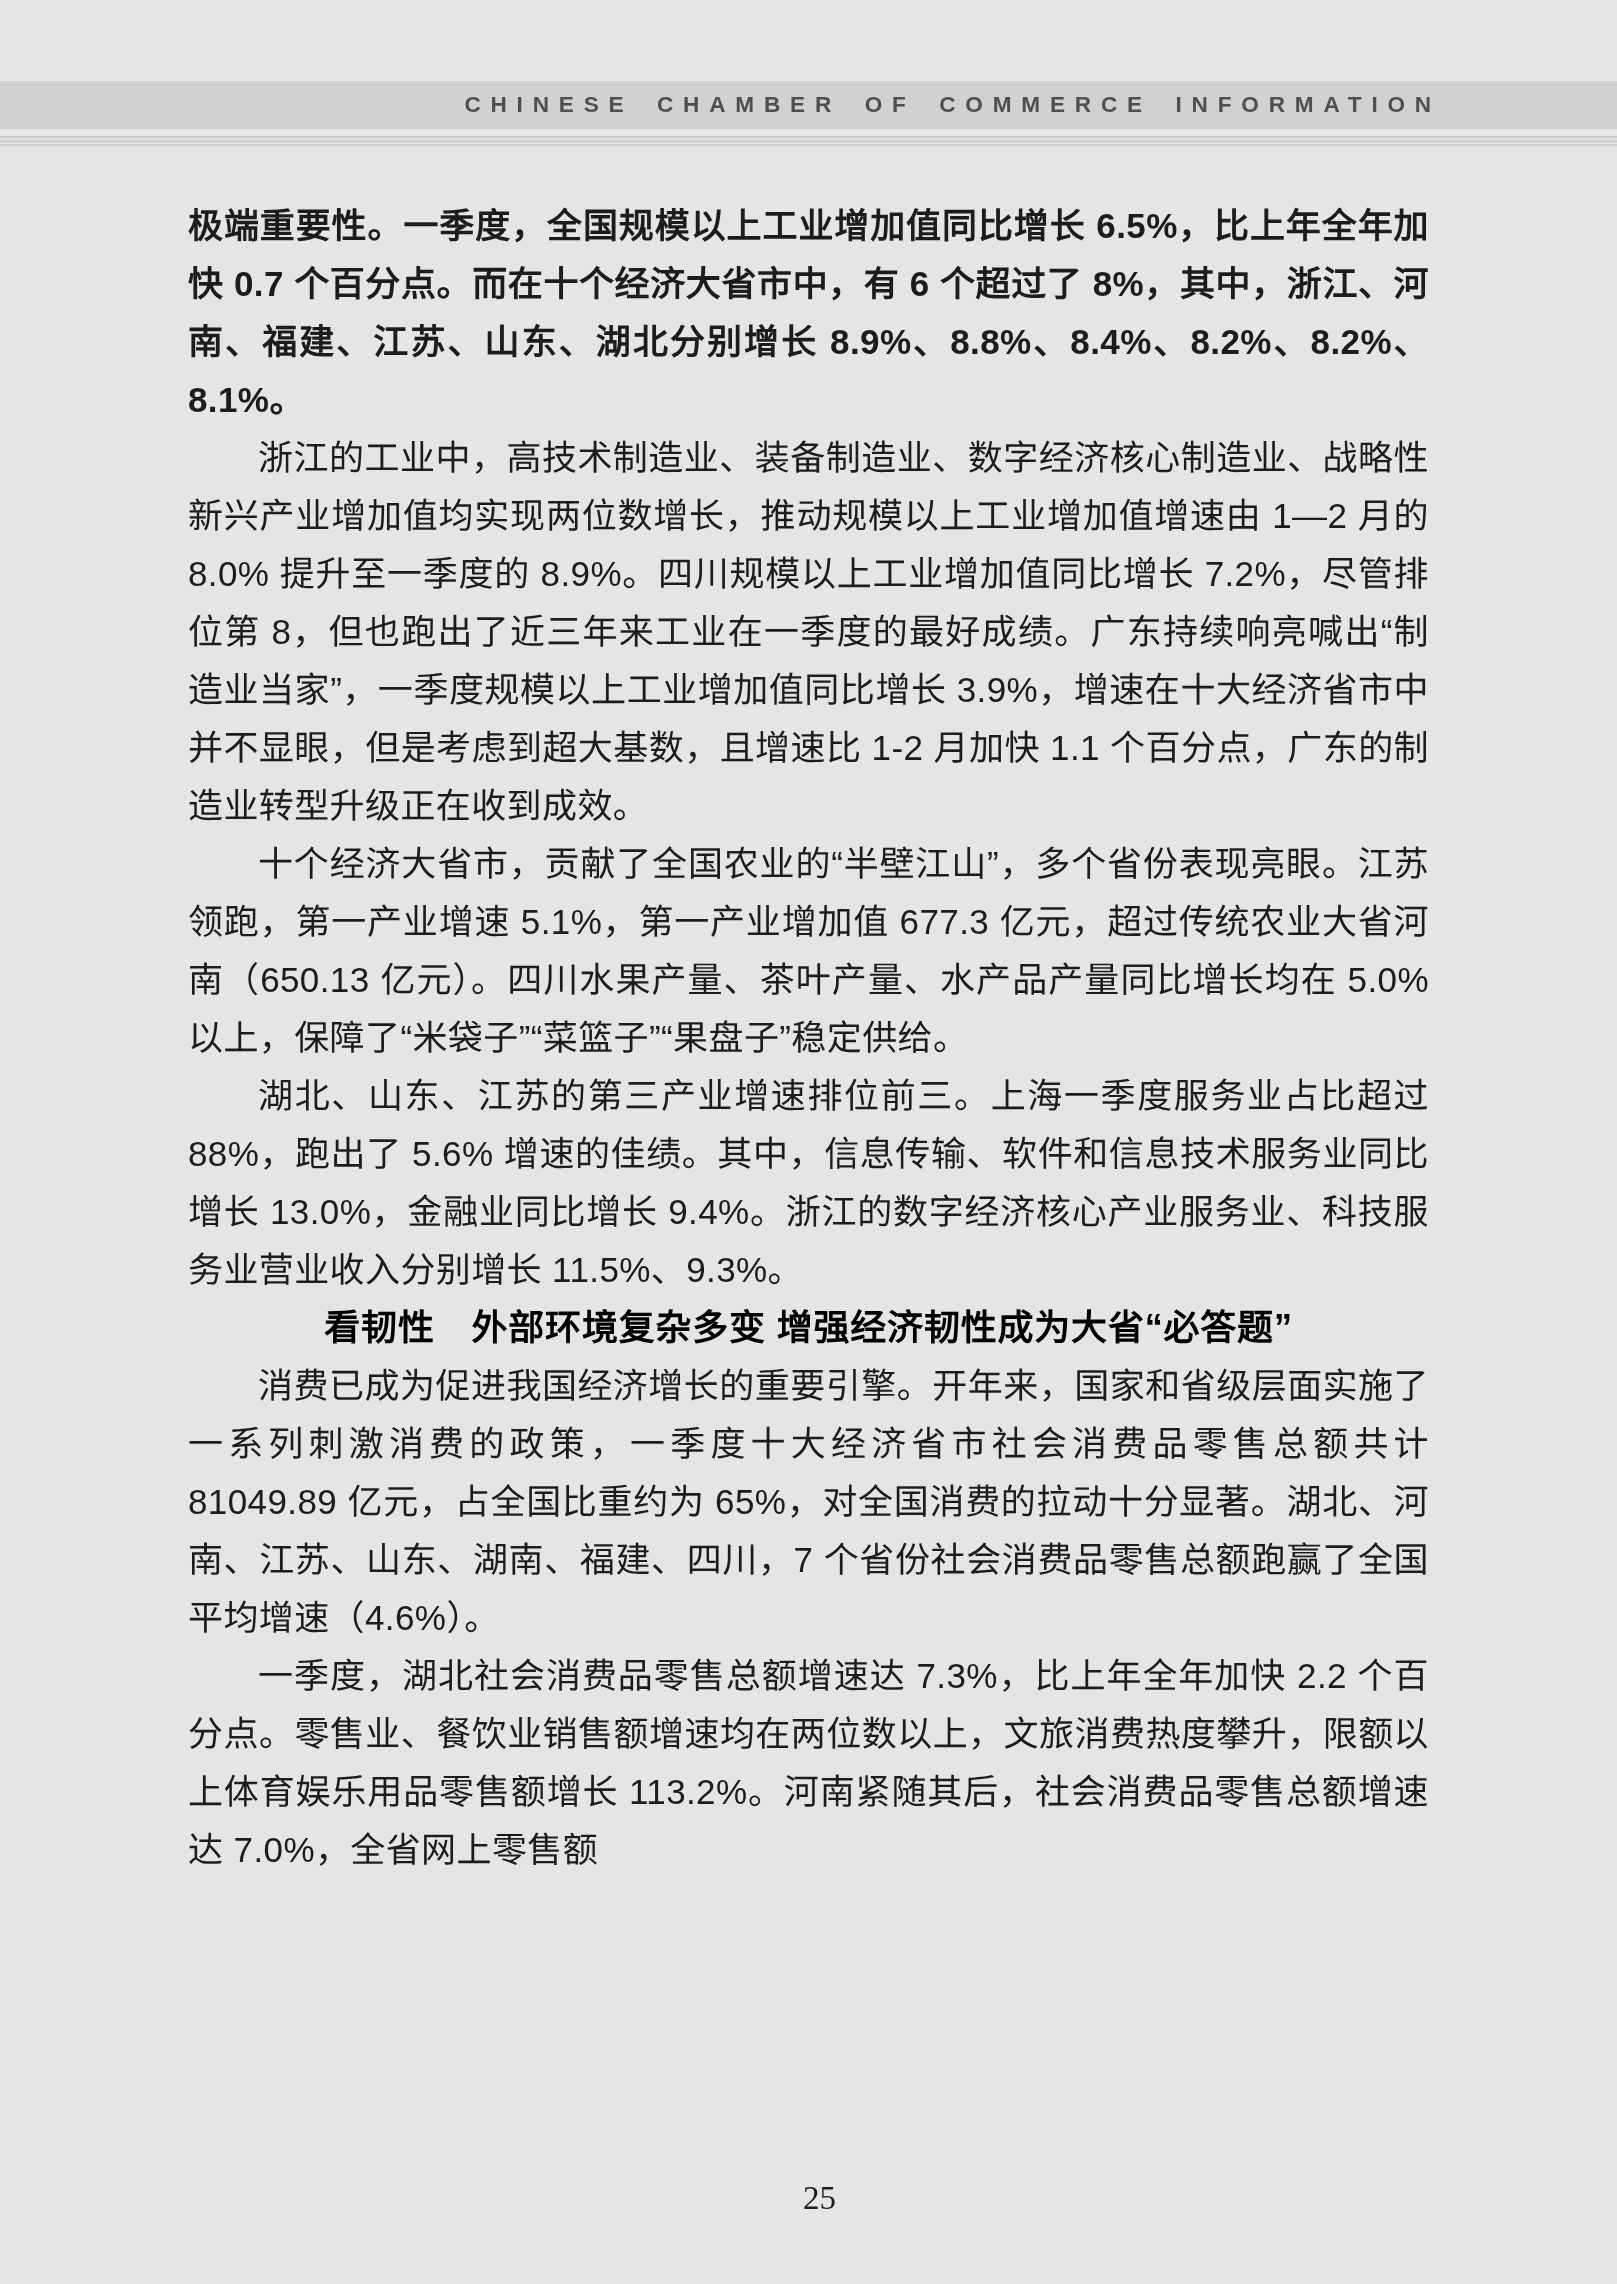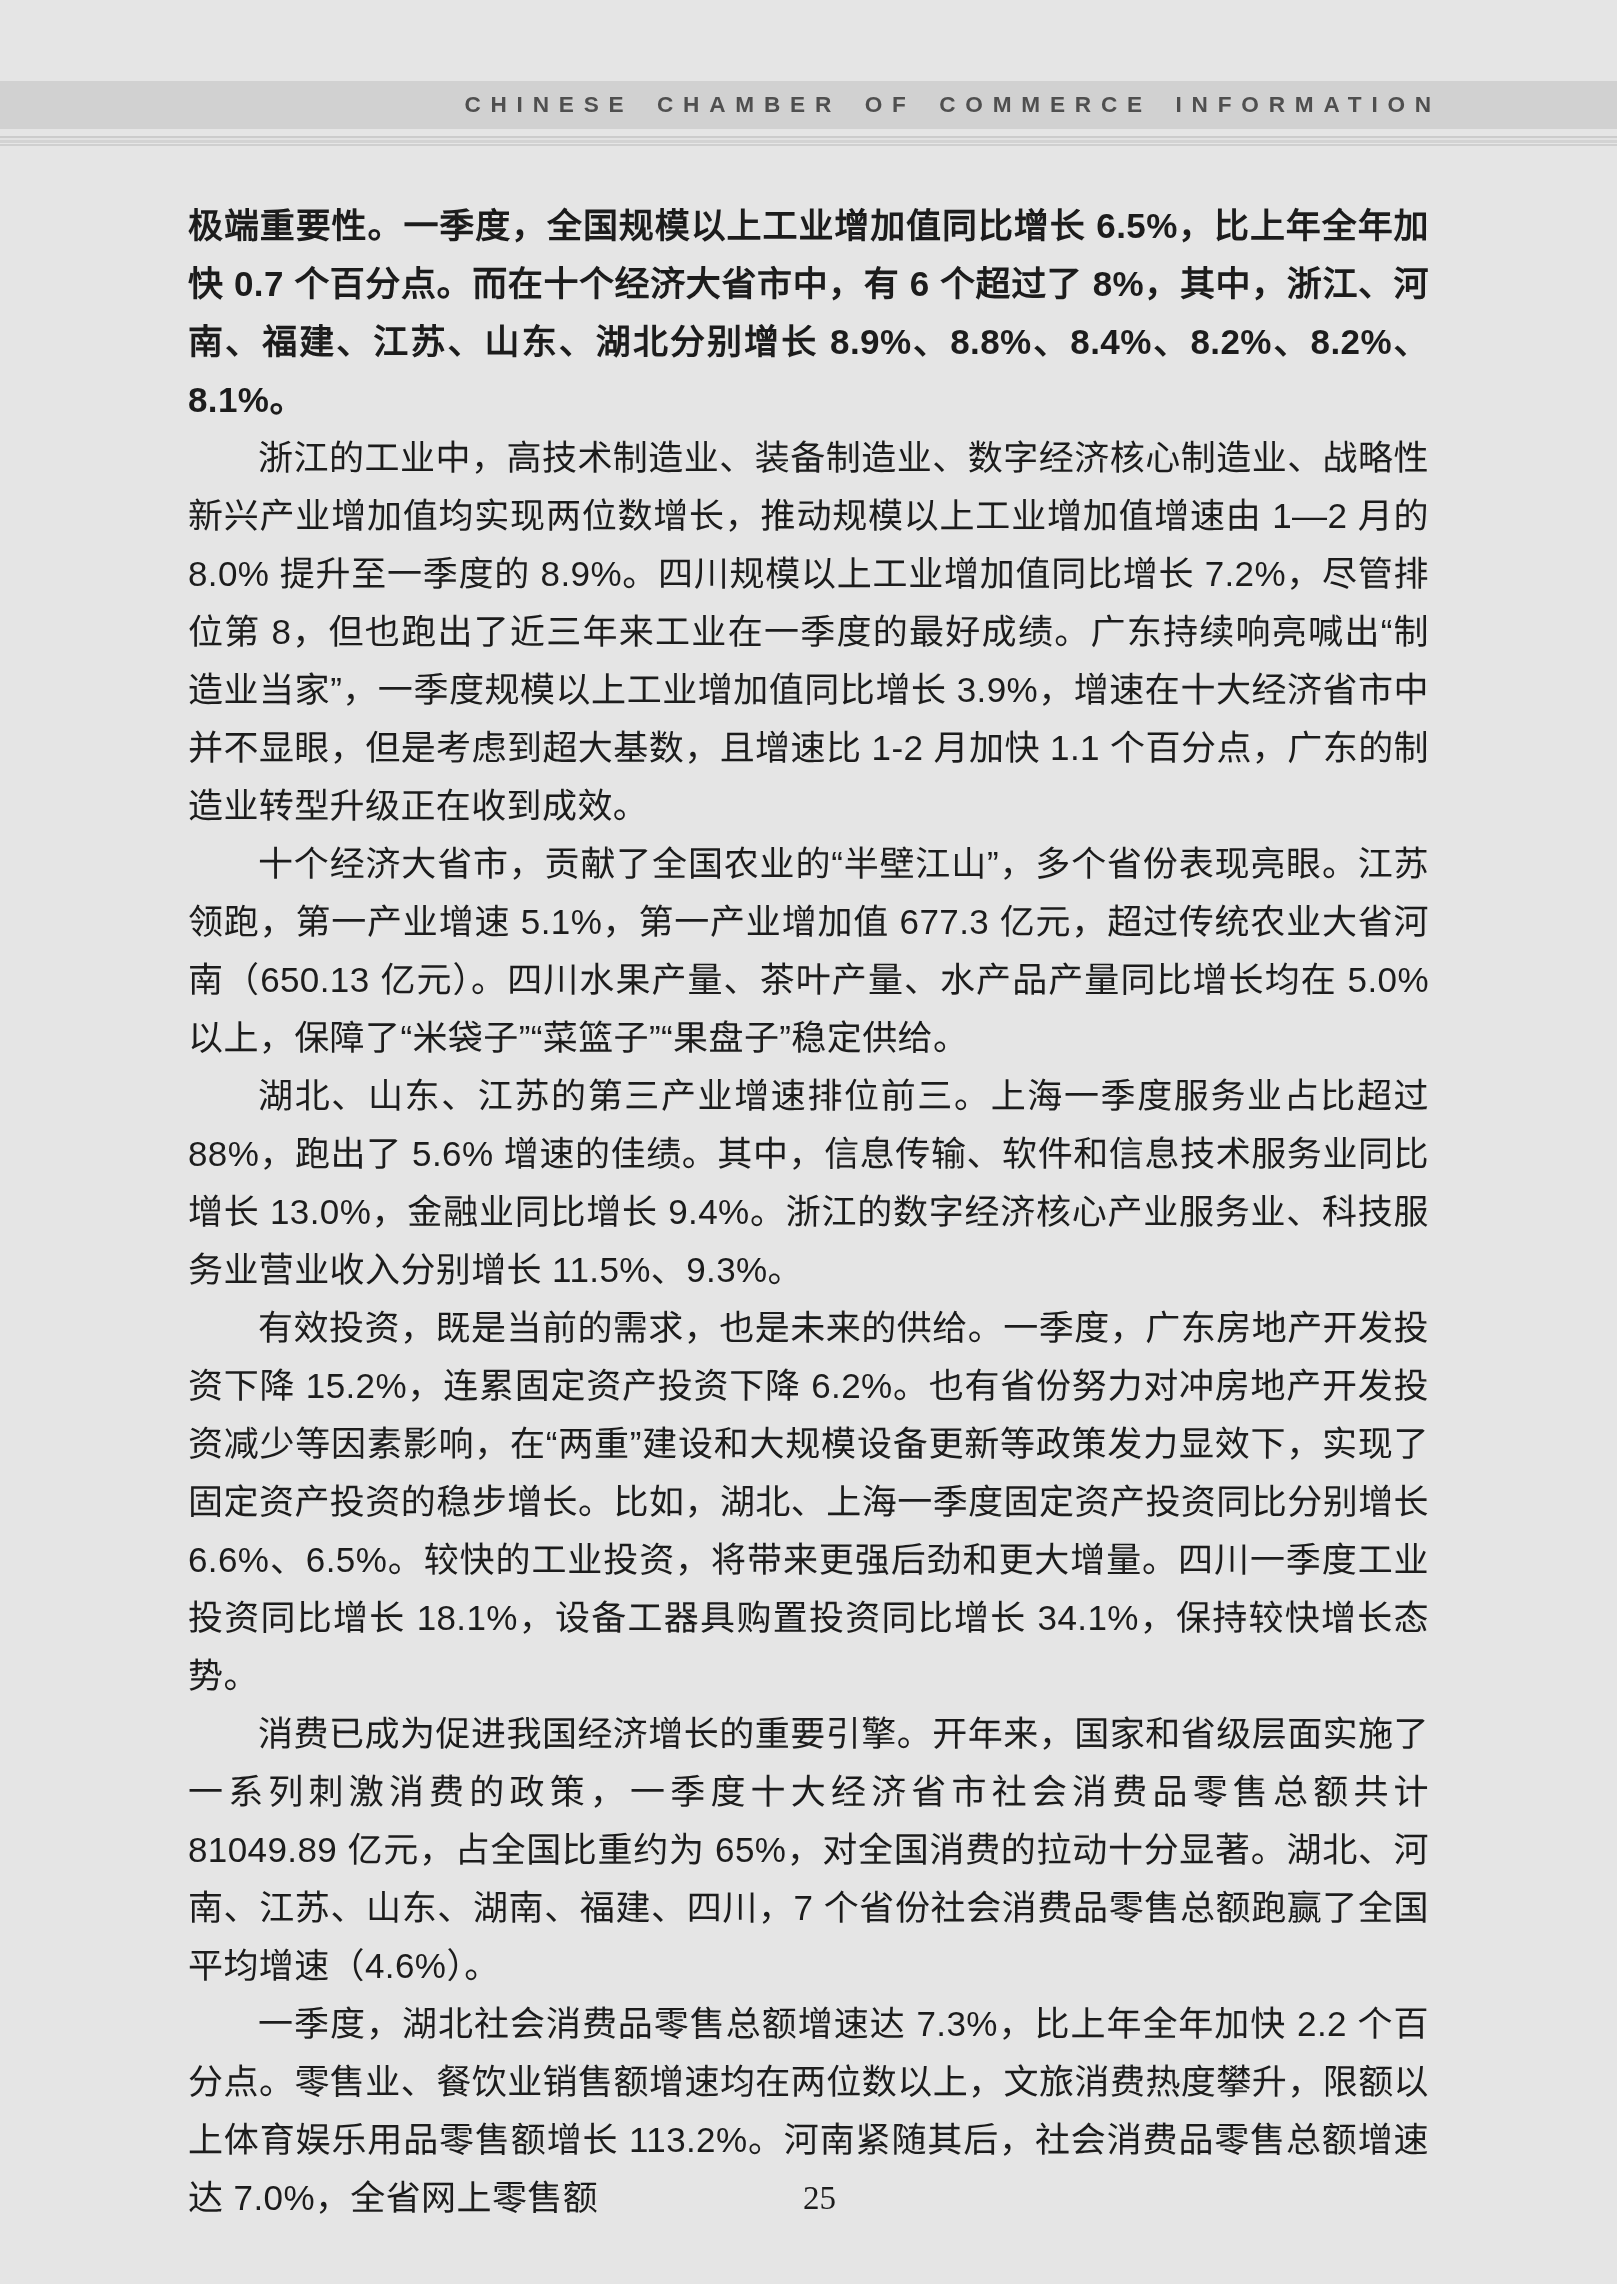--- a/index.html
+++ b/index.html
@@ -101,21 +101,21 @@
   <div class="header-band">
     <span class="header-band-text">CHINESE CHAMBER OF COMMERCE INFORMATION</span>
   </div>
   <div class="header-rule"></div>
 
   <div class="content" lang="zh-CN">
     <p class="para no-indent">极端重要性。一季度，全国规模以上工业增加值同比增长 6.5%，比上年全年加快 0.7 个百分点。而在十个经济大省市中，有 6 个超过了 8%，其中，浙江、河南、福建、江苏、山东、湖北分别增长 8.9%、8.8%、8.4%、8.2%、8.2%、8.1%。</p>
     <p class="para">浙江的工业中，高技术制造业、装备制造业、数字经济核心制造业、战略性新兴产业增加值均实现两位数增长，推动规模以上工业增加值增速由 1—2 月的 8.0% 提升至一季度的 8.9%。四川规模以上工业增加值同比增长 7.2%，尽管排位第 8，但也跑出了近三年来工业在一季度的最好成绩。广东持续响亮喊出“制造业当家”，一季度规模以上工业增加值同比增长 3.9%，增速在十大经济省市中并不显眼，但是考虑到超大基数，且增速比 1-2 月加快 1.1 个百分点，广东的制造业转型升级正在收到成效。</p>
     <p class="para">十个经济大省市，贡献了全国农业的“半壁江山”，多个省份表现亮眼。江苏领跑，第一产业增速 5.1%，第一产业增加值 677.3 亿元，超过传统农业大省河南（650.13 亿元）。四川水果产量、茶叶产量、水产品产量同比增长均在 5.0% 以上，保障了“米袋子”“菜篮子”“果盘子”稳定供给。</p>
     <p class="para">湖北、山东、江苏的第三产业增速排位前三。上海一季度服务业占比超过 88%，跑出了 5.6% 增速的佳绩。其中，信息传输、软件和信息技术服务业同比增长 13.0%，金融业同比增长 9.4%。浙江的数字经济核心产业服务业、科技服务业营业收入分别增长 11.5%、9.3%。</p>
-    <p class="para">有效投资，既是当前的需求，也是未来的供给。一季度，广东房地产开发投资下降 15.2%，连累固定资产投资下降 6.2%。也有省份努力对冲房地产开发投资减少等因素影响，在“两重”建设和大规模设备更新等政策发力显效下，实现了固定资产投资的稳步增长。比如，湖北、上海一季度固定资产投资同比分别增长 6.6%、6.5%。较快的工业投资，将带来更强后劲和更大增量。四川一季度工业投资同比增长 18.1%，设备工器具购置投资同比增长 34.1%，保持较快增长态势。</p>
+    <h2 class="heading">看韧性　外部环境复杂多变 增强经济韧性成为大省“必答题”</h2>
     <p class="para">消费已成为促进我国经济增长的重要引擎。开年来，国家和省级层面实施了一系列刺激消费的政策，一季度十大经济省市社会消费品零售总额共计 81049.89 亿元，占全国比重约为 65%，对全国消费的拉动十分显著。湖北、河南、江苏、山东、湖南、福建、四川，7 个省份社会消费品零售总额跑赢了全国平均增速（4.6%）。</p>
     <p class="para">一季度，湖北社会消费品零售总额增速达 7.3%，比上年全年加快 2.2 个百分点。零售业、餐饮业销售额增速均在两位数以上，文旅消费热度攀升，限额以上体育娱乐用品零售额增长 113.2%。河南紧随其后，社会消费品零售总额增速达 7.0%，全省网上零售额</p>
   </div>
 
   <div class="page-number">25</div>
 
 </div>
 
 
 </body></html>

